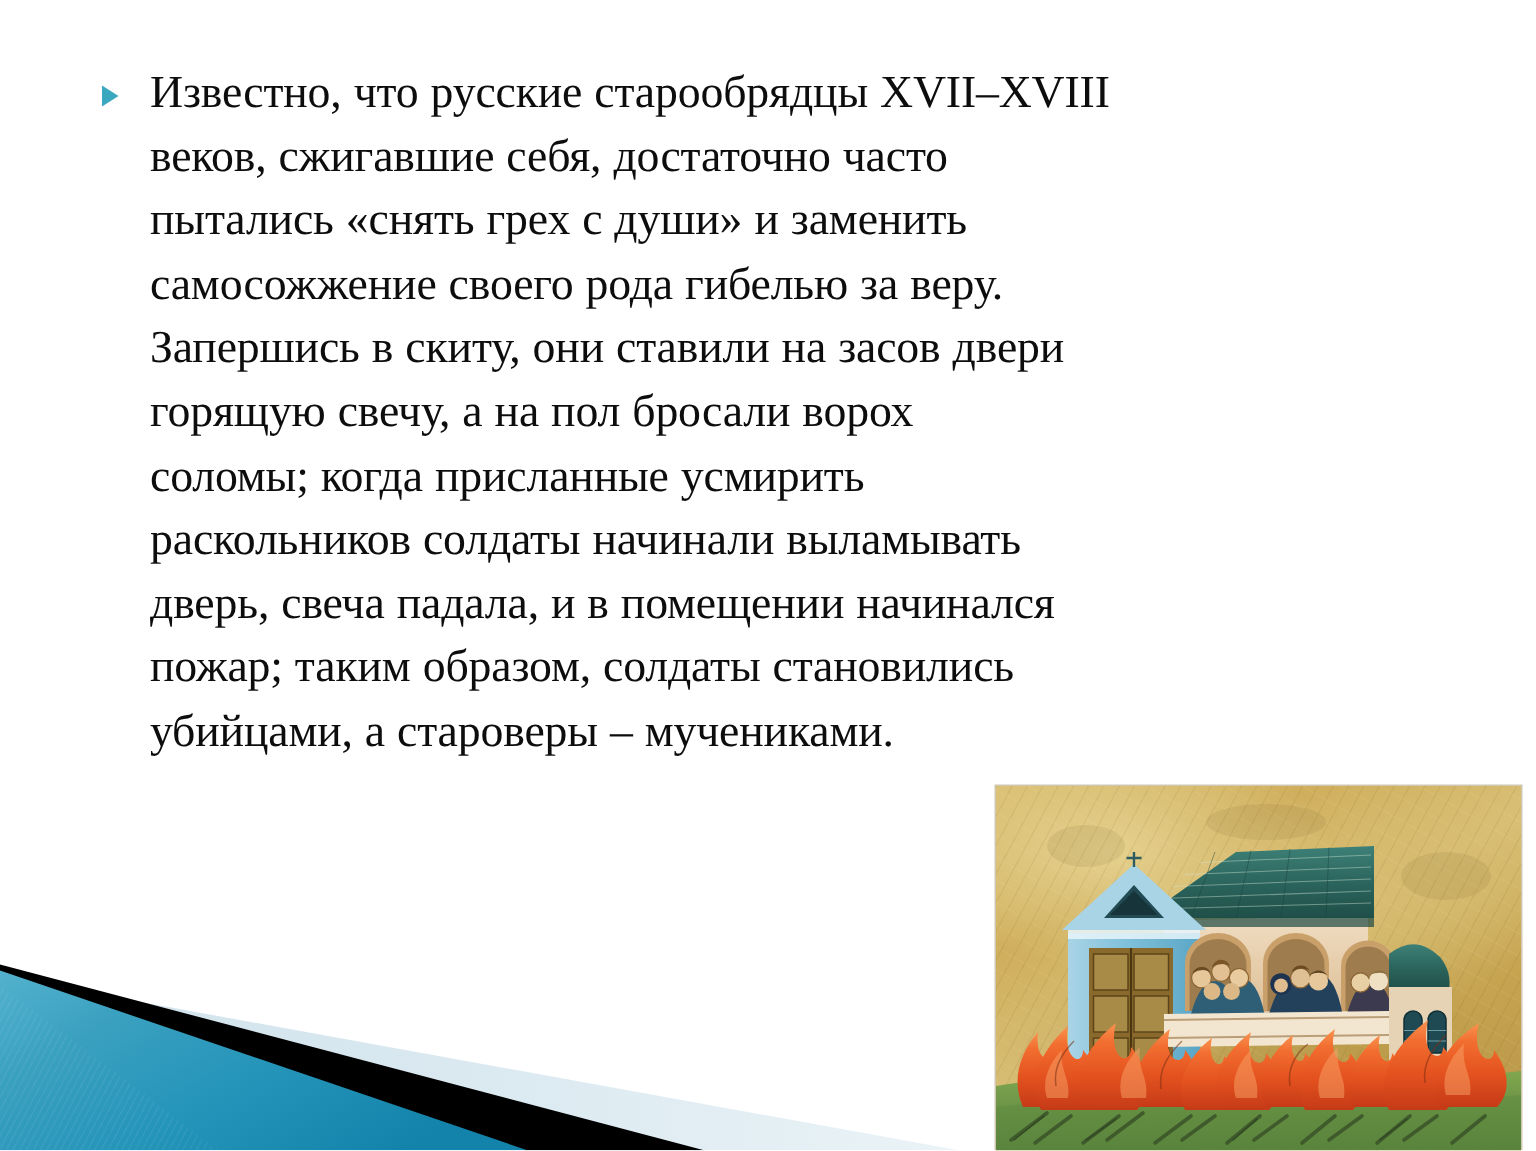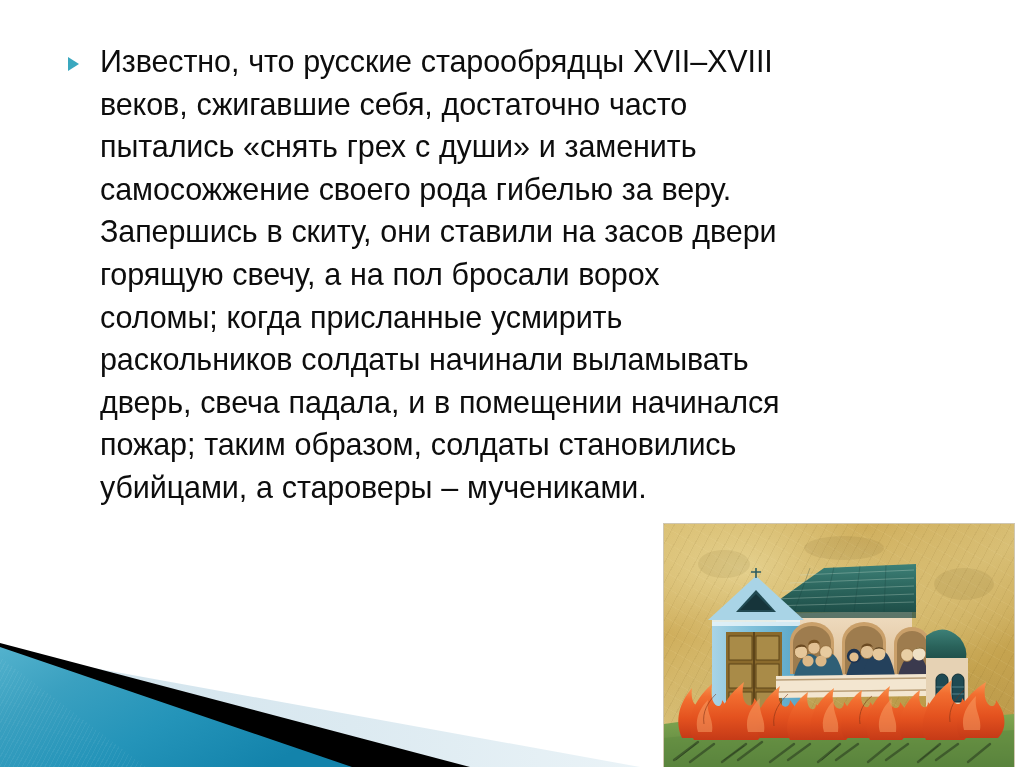--- a/index.html
+++ b/index.html
@@ -39,20 +39,21 @@
     border-left: 11px solid #3aa8bf;
   }
   .bullet-text {
     font-size: 30.5px;
     line-height: 42.6px;
     color: #0d0d0d;
     letter-spacing: -0.1px;
     word-spacing: 0.5px;
     font-weight: 400;
     white-space: pre-line;
+    font-family: Liberation Serif, serif;
   }
 
   
   #miniature {
     position: absolute;
     left: 664px;
     top: 524px;
     width: 350px;
     height: 243px;
     overflow: hidden;

